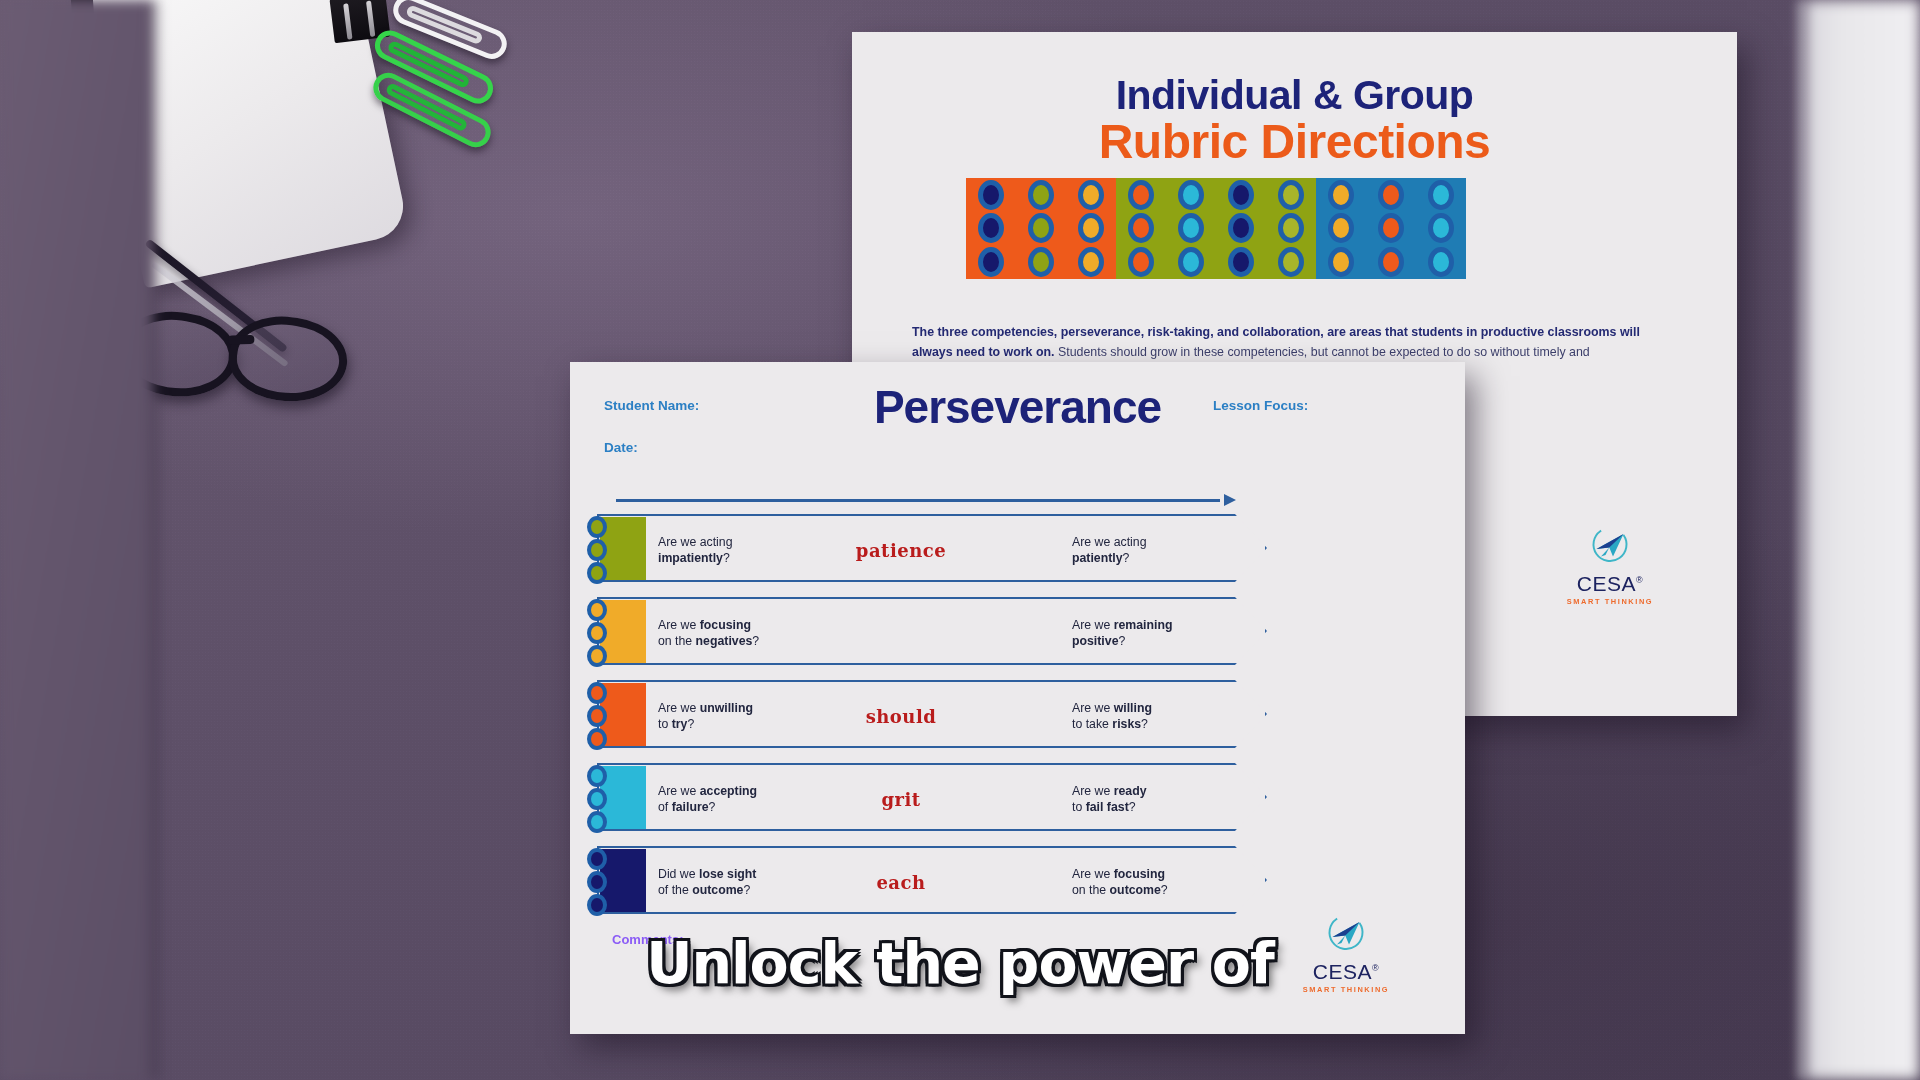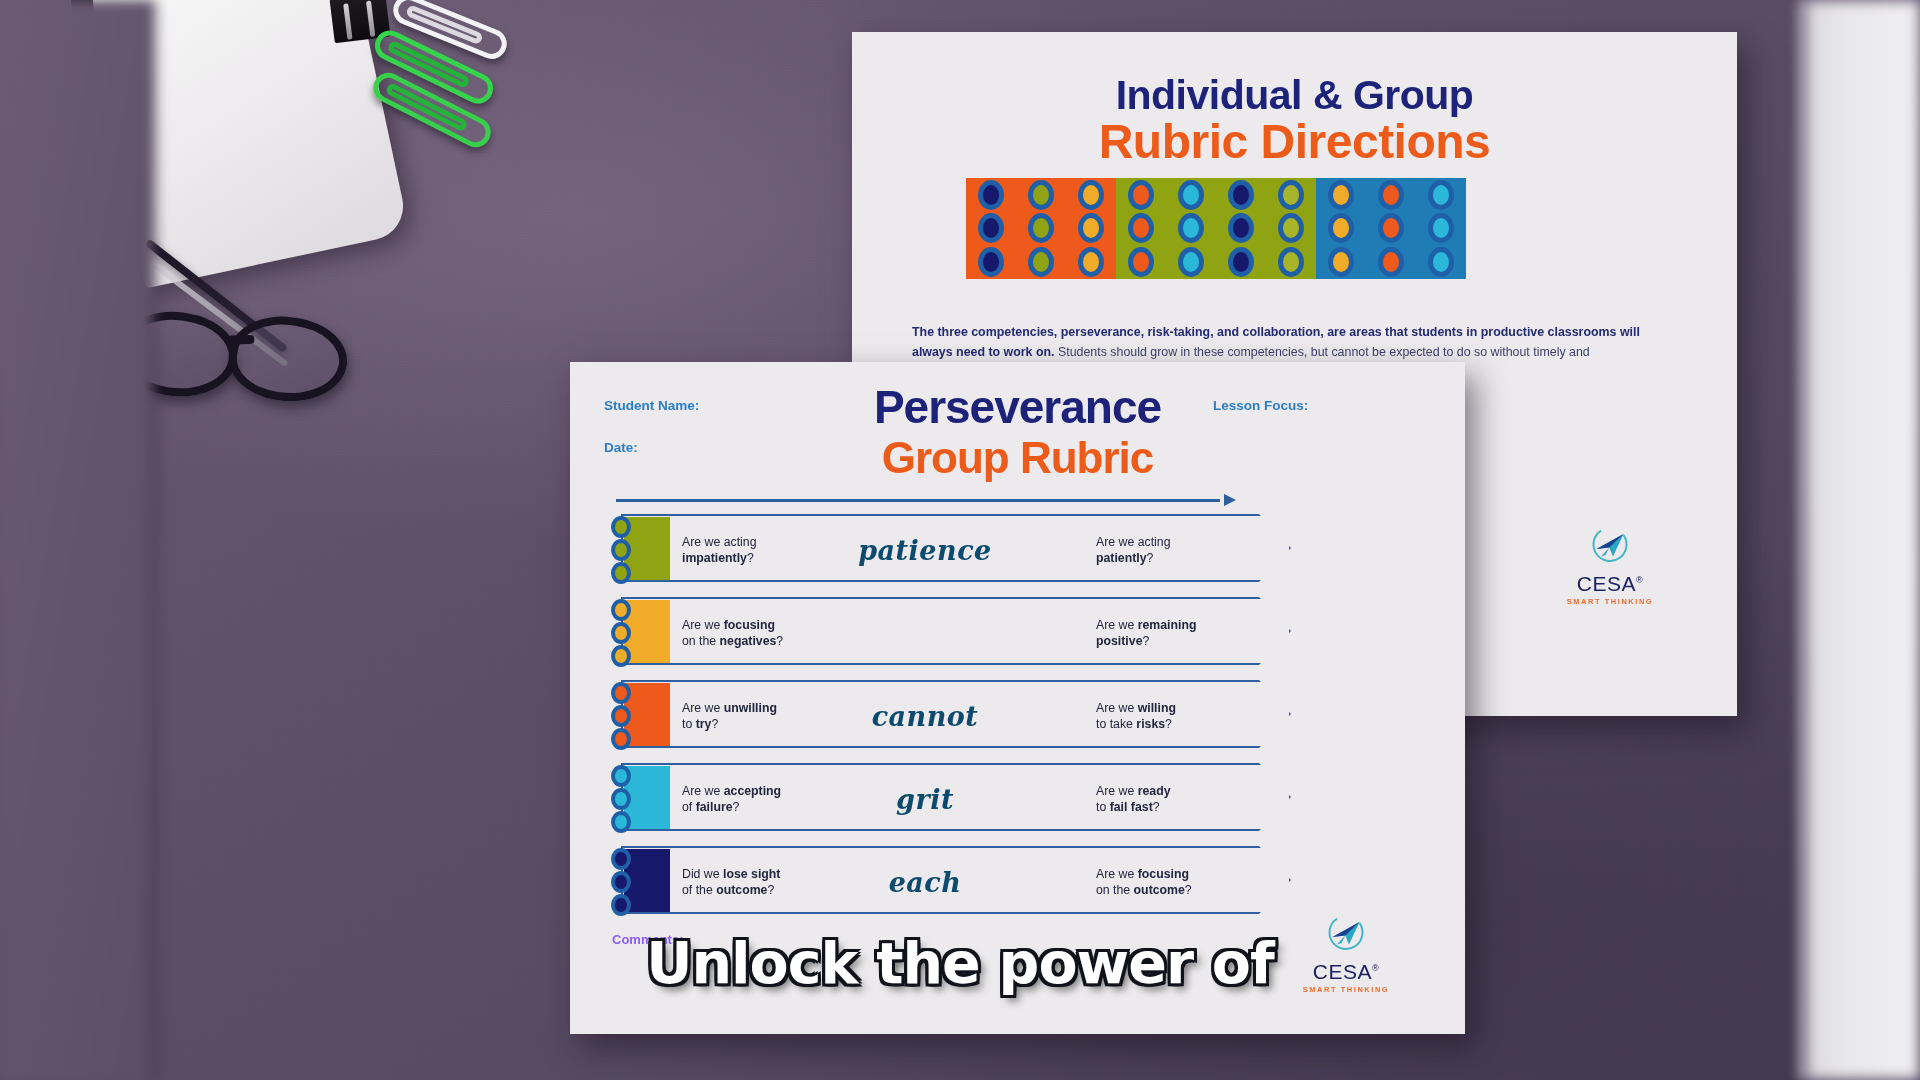--- a/index.html
+++ b/index.html
@@ -195,21 +195,21 @@
   }
   .top-arrow .line{
     position:absolute; left:0; top:5px; width:604px; height:2.5px; background:#2e5f9e;
   }
   .top-arrow .head{
     position:absolute; right:0; top:0; width:0; height:0;
     border-top:6px solid transparent; border-bottom:6px solid transparent;
     border-left:12px solid #2e5f9e;
   }
 
-  .rows{ position:absolute; left:40px; top:152px; width:700px; }
+  .rows{ position:absolute; left:16px; top:152px; width:700px; }
   .row{ position:relative; height:72px; margin-bottom:11px; }
 
   .row-dots{
     position:absolute; left:0; top:2px; width:22px; height:68px;
     display:flex; flex-direction:column; justify-content:space-between; align-items:center;
     z-index:3;
   }
   .row-dots .dot{ width:20px; height:22px; border-width:4px; }
 
   .arrow-shape{
@@ -225,22 +225,22 @@
     position:absolute; left:72px; top:50%; transform:translateY(-50%);
     font-size:12.3px; line-height:1.33; color:#22263f; z-index:2;
   }
   .q-right{
     position:absolute; left:486px; top:50%; transform:translateY(-50%);
     font-size:12.3px; line-height:1.33; color:#22263f; z-index:2;
   }
   .q-left b, .q-right b{ font-weight:700; }
   .keyword{
     position:absolute; left:0; right:0; top:50%; transform:translateY(-50%);
-    text-align:center; font-family:"DejaVu Serif", serif; font-style:italic;
-    font-weight:700; font-size:27px; color:#0c4a6e; z-index:2;
+    text-align:center; font-family:"DejaVu Serif", serif; 
+    font-weight:700; font-size:18px; color:#b91c1c; z-index:2;
     letter-spacing:.5px; padding-right:70px;
   }
 
   .comments{
     position:absolute; left:42px; top:570px;
     font-size:13px; font-weight:800; color:#8b5cf6;
   }
 
   
   .caption{
@@ -395,21 +395,20 @@
   </div>
 
   <div class="doc" id="doc-front">
 
     <div class="fr-head">
       <div class="fr-label" id="lbl-student">Student Name:</div>
       <div class="fr-label" id="lbl-date">Date:</div>
       <div class="fr-label" id="lbl-focus">Lesson Focus:</div>
       <div class="fr-title">
         <div class="t1">Perseverance</div>
-        <div class="t2">Group Rubric</div>
       </div>
     </div>
 
     <div class="top-arrow">
       <div class="line"></div>
       <div class="head"></div>
     </div>
 
     <div class="rows" id="rubric-rows">
         <div class="row">
@@ -456,21 +455,21 @@
             <div class="dot" style="--ring: #1f5fa8; --fill: #ee5a1b;"></div>
           </div>
           <div class="q-left">
             <div>Are we <b>unwilling</b></div>
             <div>to <b>try</b>?</div>
           </div>
           <div class="q-right">
             <div>Are we <b>willing</b></div>
             <div>to take <b>risks</b>?</div>
           </div>
-          <div class="keyword">cannot</div>
+          <div class="keyword">should</div>
         </div>
         <div class="row">
           <div class="arrow-shape"></div>
           <div class="swatch" style="background: rgb(43, 184, 216);"></div>
           <div class="row-dots">
             <div class="dot" style="--ring: #1f5fa8; --fill: #2bb8d8;"></div>
             <div class="dot" style="--ring: #1f5fa8; --fill: #2bb8d8;"></div>
             <div class="dot" style="--ring: #1f5fa8; --fill: #2bb8d8;"></div>
           </div>
           <div class="q-left">

